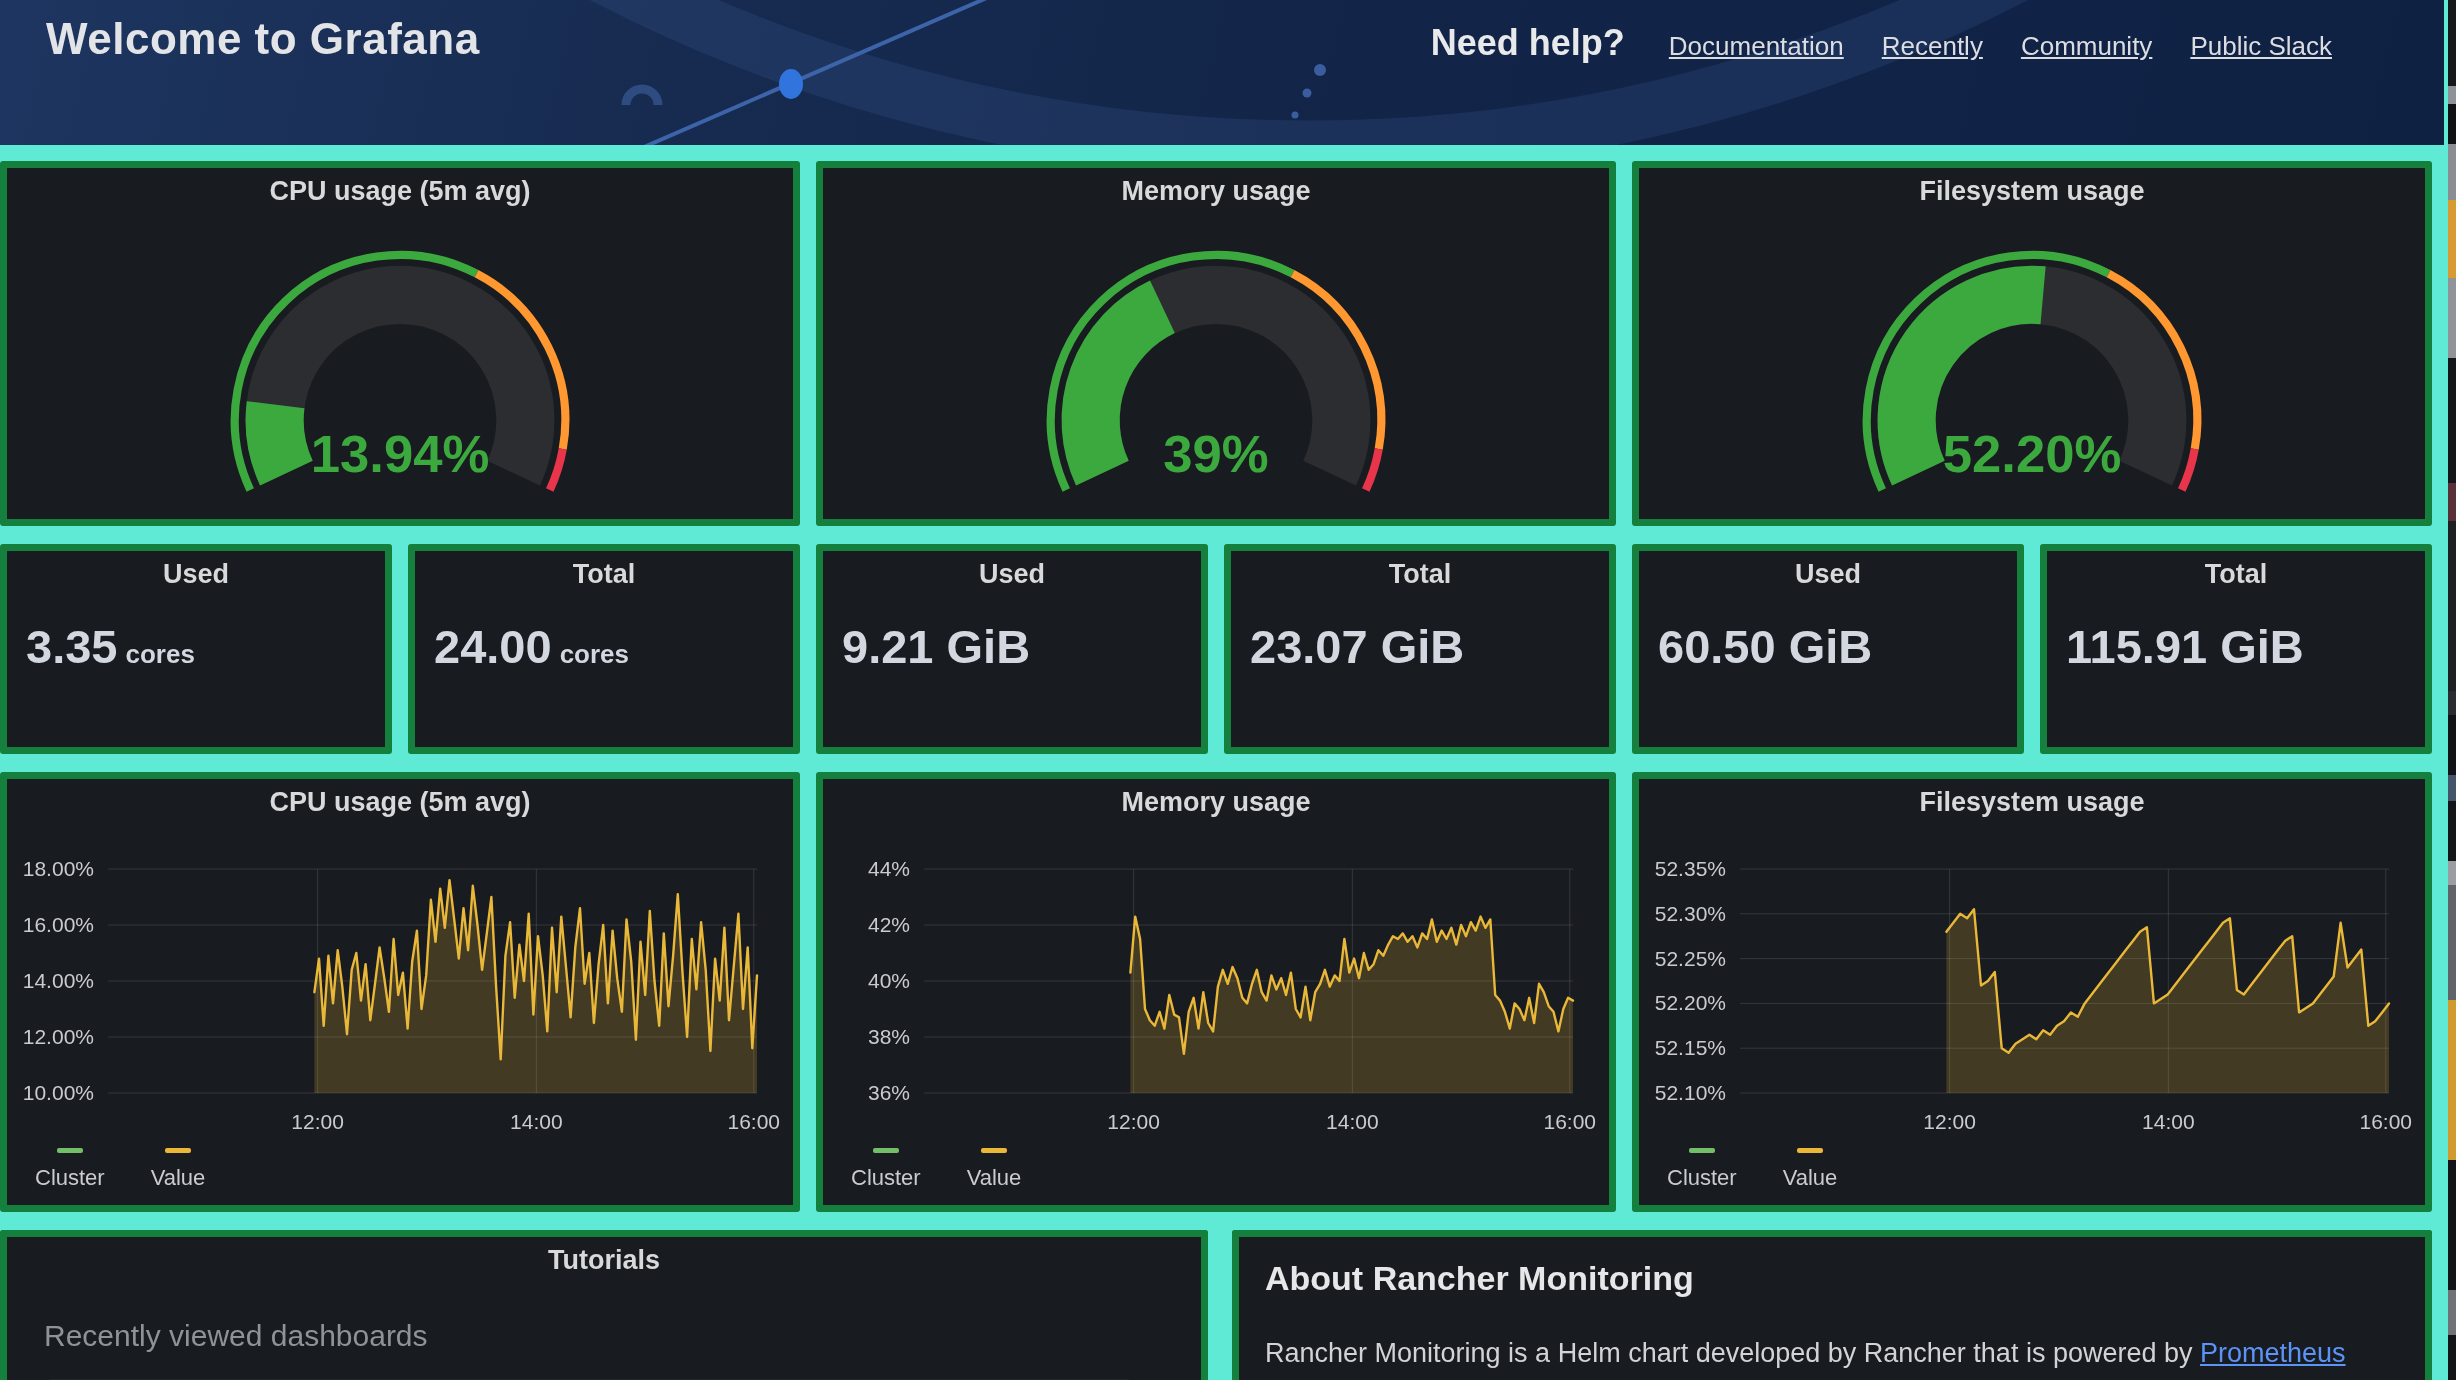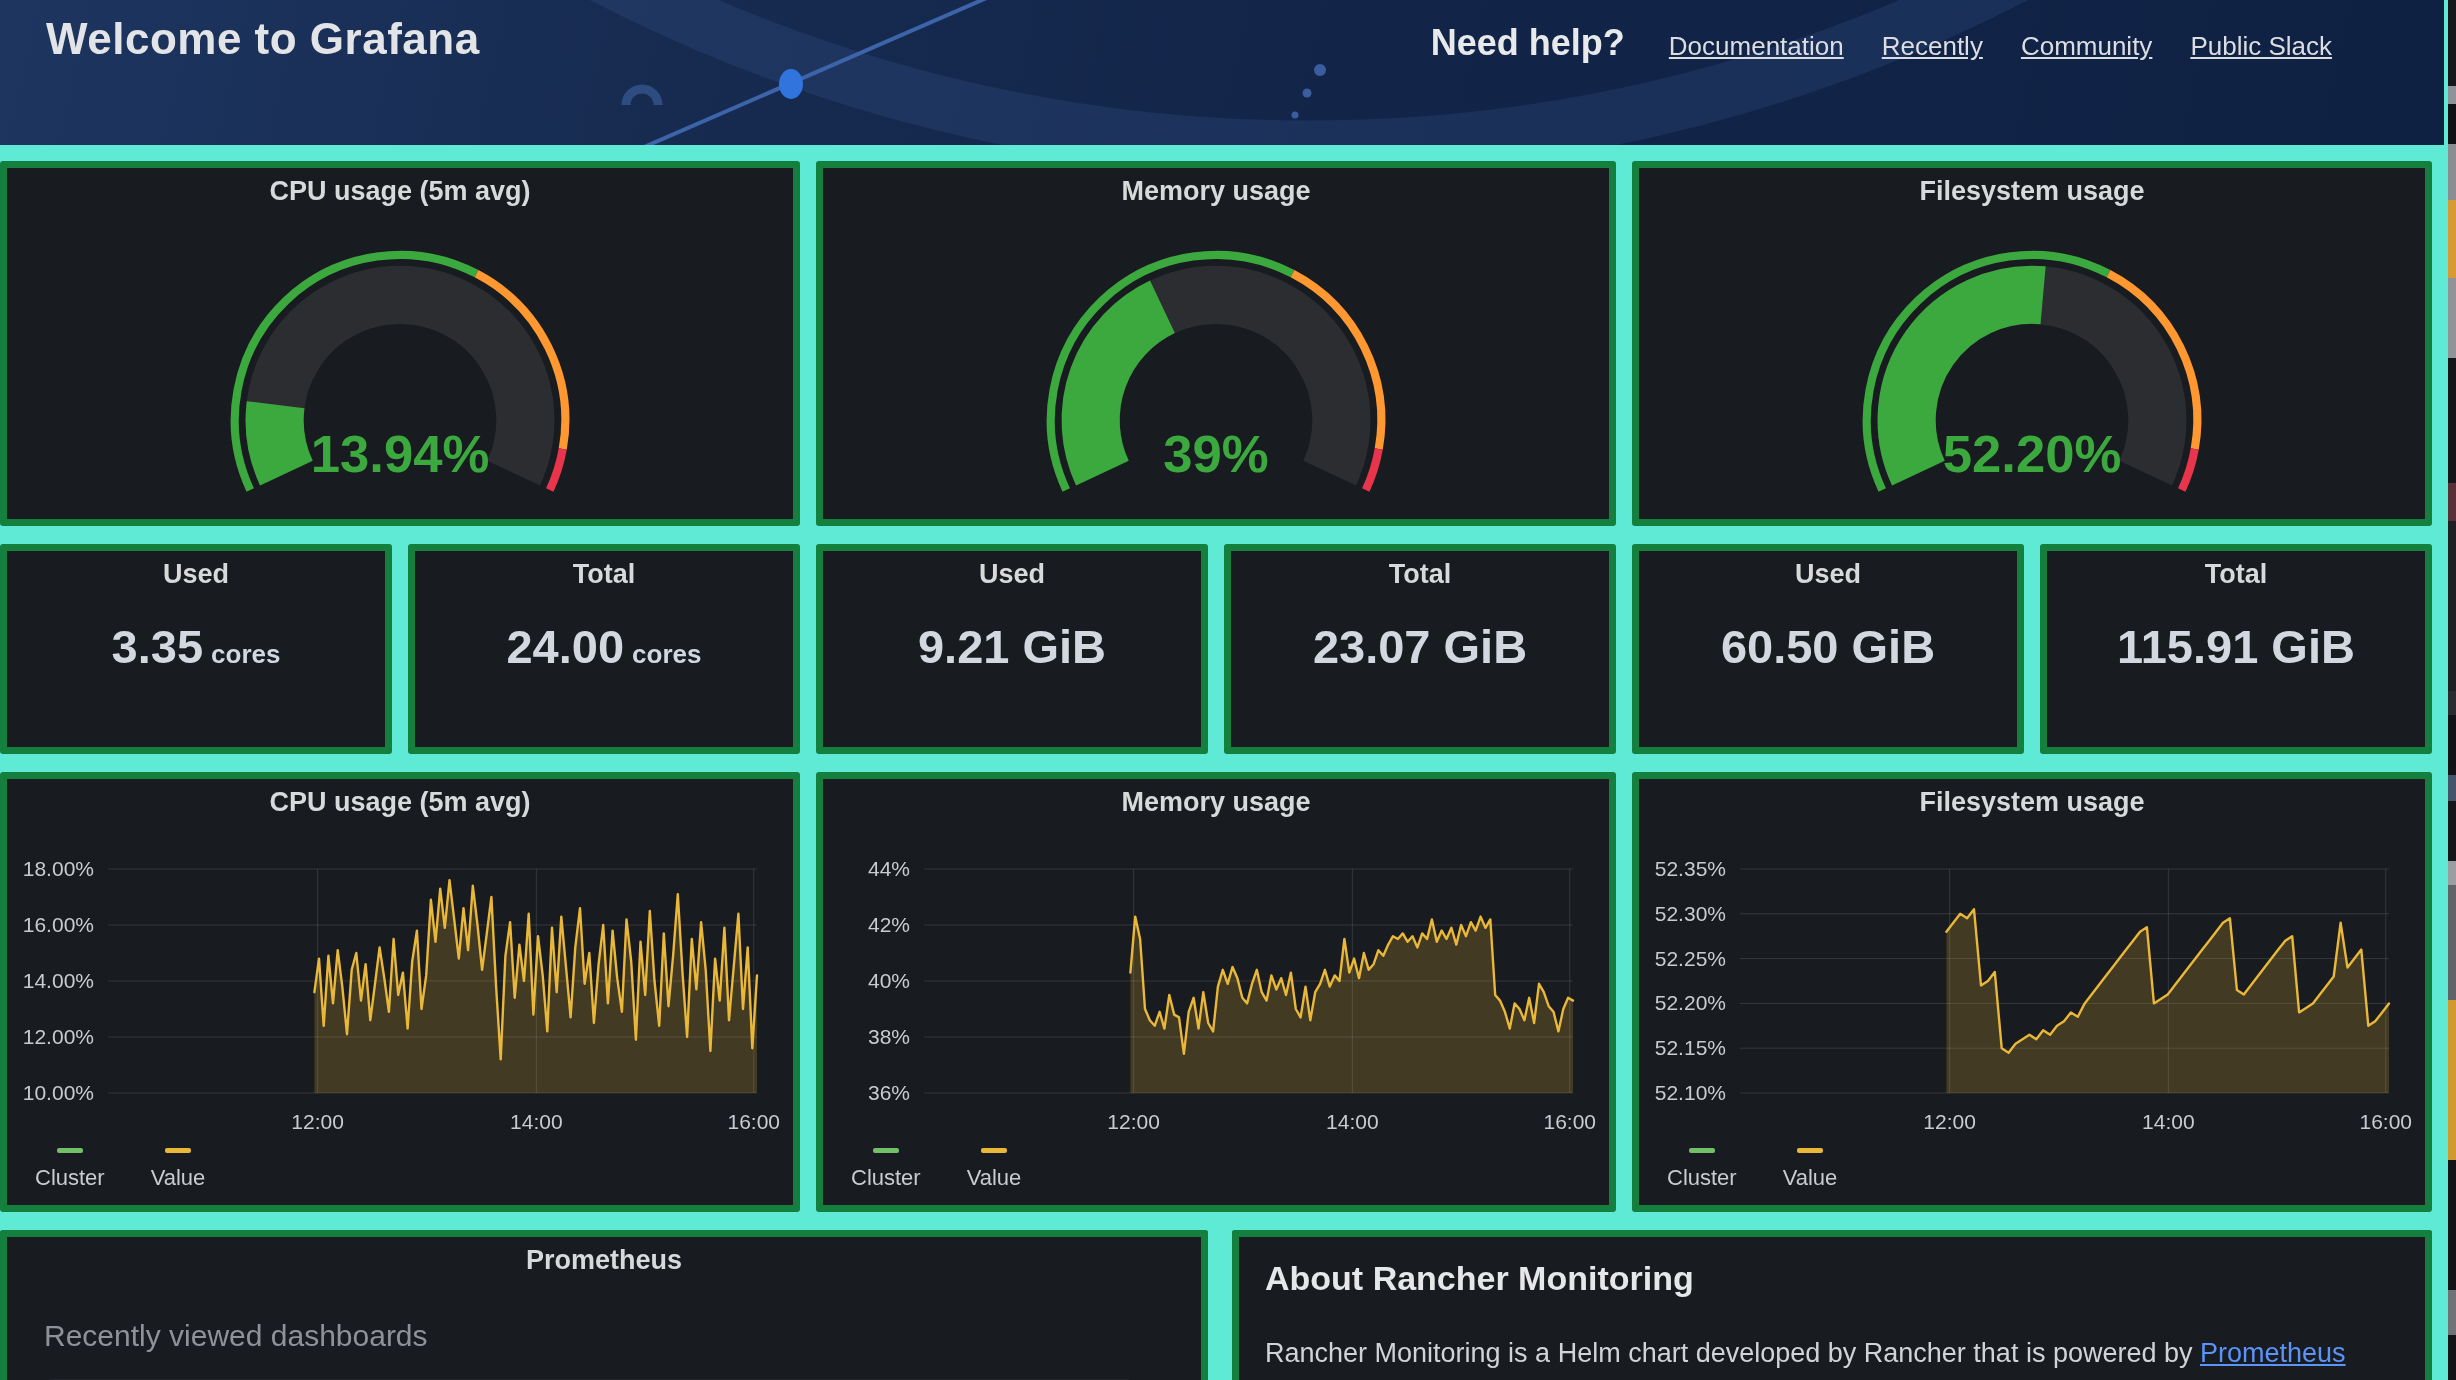--- a/index.html
+++ b/index.html
@@ -18,21 +18,21 @@
   .welcome{position:absolute;left:46px;top:14px;font-size:44px;font-weight:bold;color:#e3e4e7;letter-spacing:0.5px;}
   .help-wrap{position:absolute;right:112px;top:22px;display:flex;align-items:baseline;gap:38px;white-space:nowrap;}
   .need-help{font-size:36px;font-weight:bold;color:#e8e9eb;margin-right:6px;}
   .hlink{font-size:26px;color:#dcdde0;text-decoration:underline;cursor:pointer;}
   
   .panel{position:absolute;background:#181b1f;border:7px solid #15803d;border-radius:3px;overflow:hidden;}
   .panel-title{position:absolute;top:8px;left:0;right:0;text-align:center;font-size:27px;font-weight:bold;color:#d8d9da;cursor:pointer;}
   
   .gauge-svg{position:absolute;left:50%;top:66px;transform:translateX(-50%);}
   
-  .stat-value-row{position:absolute;left:0;right:0;top:50%;transform:translateY(-54%);text-align:center;white-space:nowrap;}
+  .stat-value-row{position:absolute;left:0;right:0;top:50%;transform:translateY(-54%);text-align:left;white-space:nowrap;padding-left:19px;}
   .stat-value{font-size:47px;font-weight:bold;color:#d3d8e0;}
   .stat-suffix{font-size:26px;font-weight:bold;color:#d3d8e0;margin-left:8px;}
   
   .chart-svg{position:absolute;left:0;top:46px;}
   .legend{position:absolute;left:28px;bottom:14px;display:flex;gap:46px;align-items:center;}
   .legend-item{display:flex;align-items:center;gap:12px;cursor:pointer;flex-direction:column;}
   .legend-dash{width:26px;height:5px;border-radius:2px;}
   .legend-label{font-size:22px;color:#c9cbd1;}
   
   .recent-label{position:absolute;left:37px;top:82px;font-size:30px;color:#8f9298;}
@@ -224,21 +224,21 @@
           <span class="legend-label">Cluster</span>
         </div>
       <div class="legend-item">
           <span class="legend-dash" style="background: rgb(234, 184, 57);"></span>
           <span class="legend-label">Value</span>
         </div>
     </div>
   </div>
 
   <div class="panel" style="left:0;top:1230px;width:1208px;height:150px;border-bottom:none;border-radius:3px 3px 0 0;">
-    <div class="panel-title">Prometheus</div>
+    <div class="panel-title">Tutorials</div>
     <div class="recent-label">Recently viewed dashboards</div>
     <div class="dash-row-partial"></div>
   </div>
   <div class="panel" style="left:1232px;top:1230px;width:1200px;height:150px;border-bottom:none;border-radius:3px 3px 0 0;">
     <div class="about-title">About Rancher Monitoring</div>
     <div class="about-text" id="about-text"><span>Rancher Monitoring is a Helm chart developed by Rancher that is powered by </span><a>Prometheus Operator</a><span>. It is based on the upstream </span><a>kube-prometheus-stack</a><span> Helm chart maintained by the</span></div>
   </div>
 
   <div class="strip" id="edge-strip">
       <div style="top: 0px; height: 86px; background: rgb(23, 24, 28);"></div>

